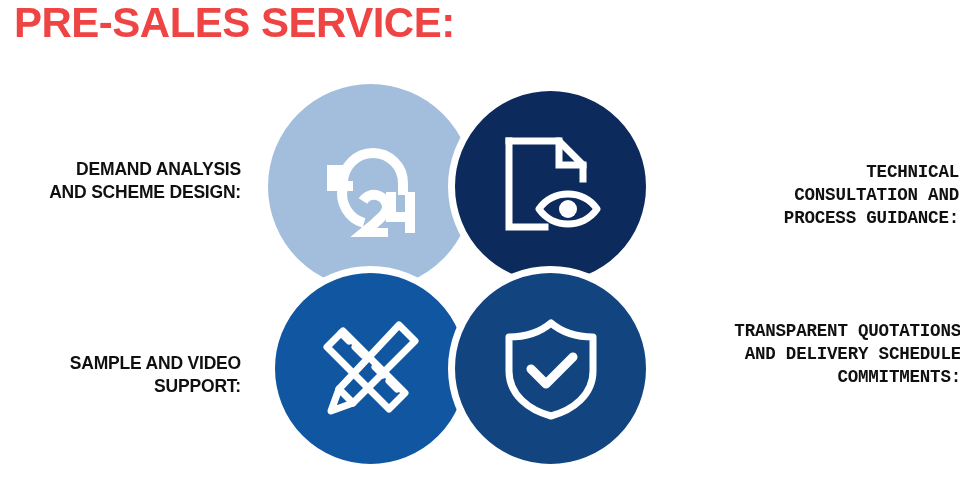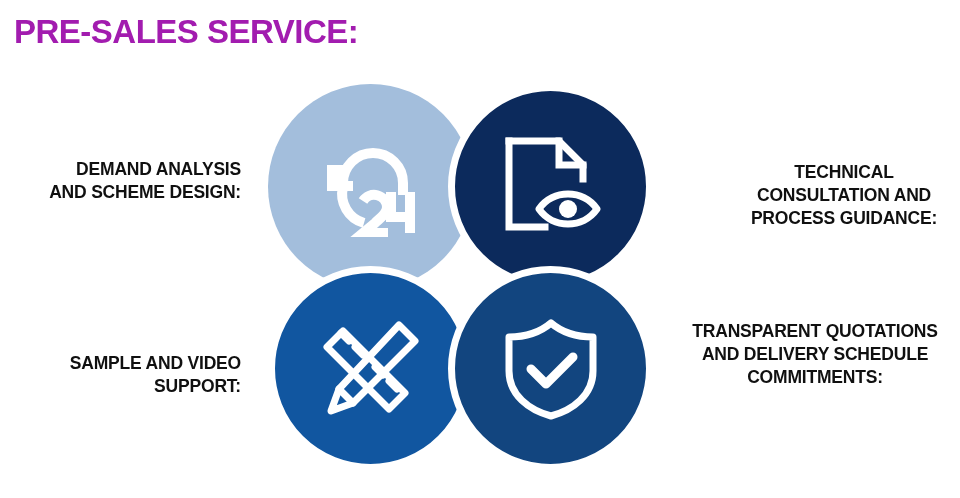--- a/index.html
+++ b/index.html
@@ -13,25 +13,25 @@
     position: relative;
     overflow: hidden;
     font-family: "Liberation Sans", sans-serif;
     color: #111111;
   }
 
   
   #page-title {
     position: absolute;
     left: 14px;
-    top: 14px;
-    font-size: 33px;
+    top: 0;
+    font-size: 42px;
     font-weight: 700;
     letter-spacing: -0.5px;
-    color: #a21caf;
+    color: #ef4444;
     line-height: 1.1;
     white-space: nowrap;
   }
 
   
   #venn {
     position: absolute;
     left: 268px;
     top: 84px;
     width: 400px;
@@ -64,21 +64,21 @@
   .label {
     position: absolute;
     font-size: 17.5px;
     font-weight: 700;
     line-height: 1.32;
     letter-spacing: -0.2px;
     color: #101010;
     white-space: pre-line;
   }
   .label.right-align { text-align: right; }
-  .label.left-align  { text-align: center; }
+  .label.left-align  { text-align: right; font-family: Liberation Mono, monospace; }
 
   #label-demand    { right: 719px; top: 158px; width: 300px; }
   #label-sample    { right: 719px; top: 352px; width: 300px; }
   #label-technical { left: 729px;  top: 161px; width: 230px; }
   #label-quotation { left: 669px;  top: 320px; width: 292px; }
 </style>
 </head>
 <body>
 
 <div id="page-title">PRE-SALES SERVICE:</div>

